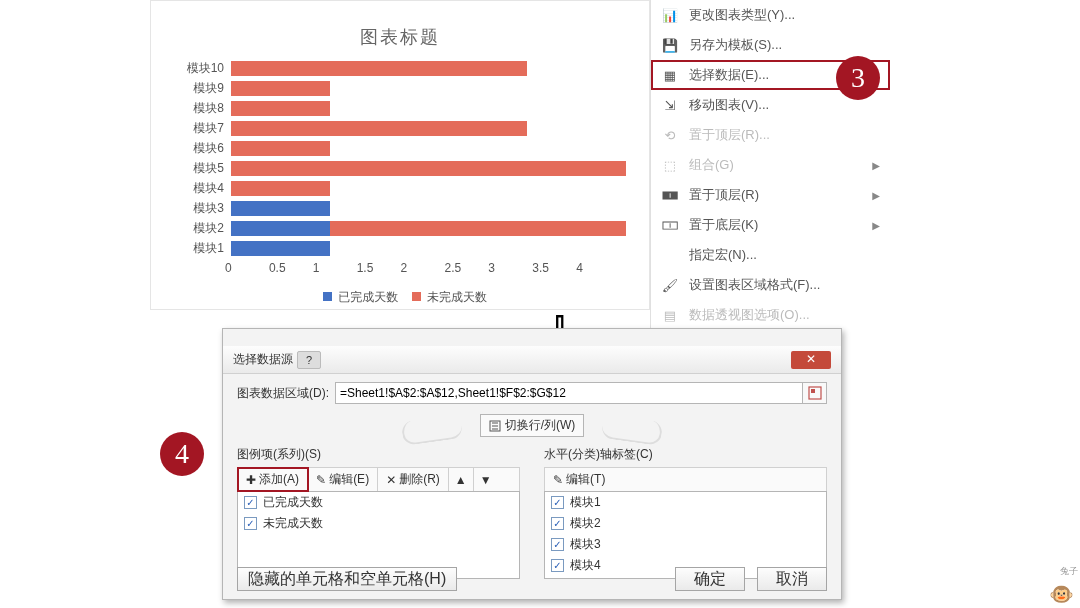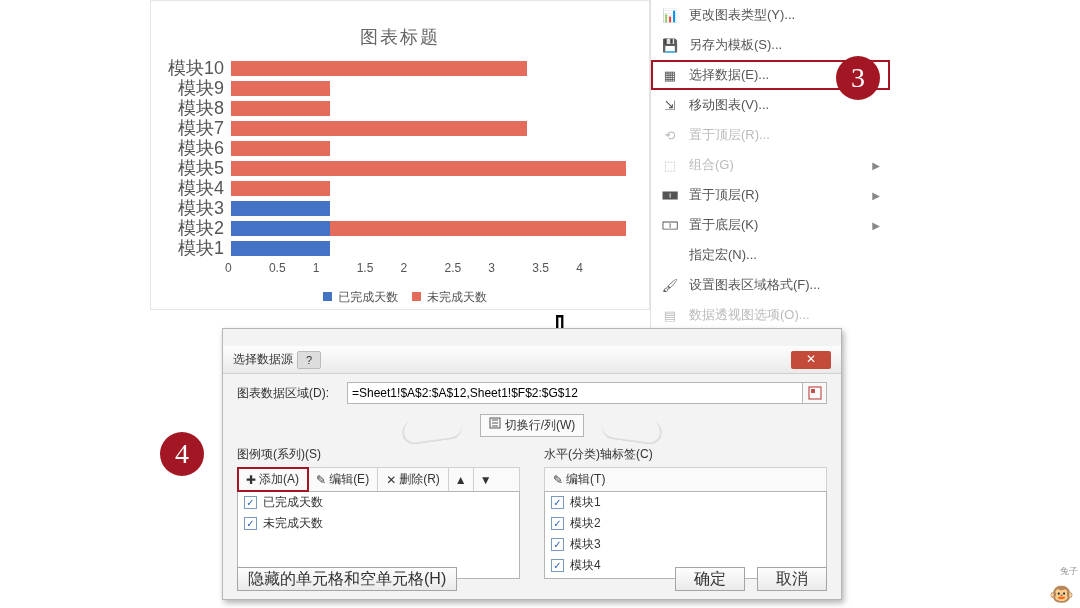--- a/index.html
+++ b/index.html
@@ -4,21 +4,21 @@
 <style>
   * { box-sizing: border-box; }
   body { margin:0; font-family: "Microsoft YaHei", Arial, sans-serif; font-size:12px;
          color:#333; background:#fff; width:1080px; height:608px; position:relative; overflow:hidden; }
 
   
   .chart-wrap { position:absolute; left:150px; top:0; width:500px; height:310px;
                 border:1px solid #e5e5e5; background:#fff; }
   .chart-title { text-align:center; font-size:18px; color:#666; letter-spacing:2px; margin-top:24px; }
   .plot { position:absolute; left:80px; top:60px; width:395px; height:210px; }
-  .y-label { position:absolute; right:402px; width:60px; text-align:right; font-size:18px; color:#555; height:20px; line-height:20px; }
+  .y-label { position:absolute; right:402px; width:60px; text-align:right; font-size:12px; color:#555; height:20px; line-height:20px; }
   .bar-row { position:absolute; left:0; height:20px; display:flex; }
   .bar-completed { height:15px; background:#4472c4; }
   .bar-remaining { height:15px; background:#e46c5a; }
   .x-axis { position:absolute; left:80px; top:260px; width:395px; height:20px; display:flex; }
   .x-tick { flex:1; text-align:left; color:#555; font-size:12px; position:relative; left:-6px; }
   .legend { position:absolute; left:0; right:0; top:288px; text-align:center; font-size:12px; color:#555; }
   .legend-sq { display:inline-block; width:9px; height:9px; margin:0 3px 0 10px; }
 
   
   .ctxmenu { position:absolute; left:650px; top:0; width:240px; background:#fff; font-size:13px; color:#555;
@@ -44,21 +44,21 @@
   .dlg-close { margin-left:auto; width:40px; height:18px; background:#c44a3a; color:#fff; text-align:center;
                border-radius:2px; font-size:12px; line-height:17px; cursor:pointer; }
   .dlg-help { width:24px; height:18px; margin-left:4px; background:#ddd; text-align:center; border:1px solid #bbb; font-size:11px; line-height:16px; border-radius:2px;}
 
   .dlg-body { padding:8px 14px; }
   .fld-row { display:flex; align-items:center; font-size:12px; margin-bottom:10px; }
   .range-input { flex:1; height:22px; background:#fff; border:1px solid #b5b5b5; padding:2px 4px; font-family:Arial; font-size:12px; }
   .range-btn { width:24px; height:22px; border:1px solid #b5b5b5; border-left:none; background:#f9f9f9; display:flex; align-items:center; justify-content:center; }
 
   .switch-row { text-align:center; margin:6px 0 4px; position:relative; height:28px; }
-  .switch-btn { display:inline-flex; gap:4px; padding:2px 8px; border:1px solid #b5b5b5; background:#fafafa; font-size:12px; }
+  .switch-btn { display:inline-flex; align-items:center; gap:4px; padding:2px 8px; border:1px solid #b5b5b5; background:#fafafa; font-size:12px; }
   .curved { position:absolute; width:60px; height:24px; border:2px solid #ddd; border-radius:40px; border-top:none; top:4px; }
   .curved.left { left:165px; border-right:none; transform:rotate(-8deg);}
   .curved.right { right:165px; border-left:none; transform:rotate(8deg);}
 
   .cols { display:flex; gap:24px; }
   .col { flex:1; }
   .col-title { font-size:12px; margin-bottom:4px; }
   .col-tools { border:1px solid #d0d0d0; border-bottom:none; background:#fafafa; display:flex; }
   .tool-btn { padding:3px 8px; border-right:1px solid #d0d0d0; font-size:12px; display:inline-flex; align-items:center; gap:3px; cursor:pointer; }
   .tool-btn:last-child { border-right:none; }
@@ -206,21 +206,21 @@
 <div class="callout" style="left:160px; top:432px;">4</div>
 
 <div class="dialog">
   <div class="dlg-title">
     <span>选择数据源</span>
     <div class="dlg-help">?</div>
     <div class="dlg-close">✕</div>
   </div>
   <div class="dlg-body">
     <div class="fld-row">
-      <span style="margin-right:18px;">图表数据区域(D):</span>
+      <span style="margin-right:6px;">图表数据区域(D):</span>
       <input class="range-input" value="=Sheet1!$A$2:$A$12,Sheet1!$F$2:$G$12" style="">
       <div class="range-btn">
         <svg width="14" height="14" viewBox="0 0 14 14">
             <rect x="1" y="1" width="12" height="12" fill="none" stroke="#c0504d" stroke-width="1.2"></rect>
             <rect x="3" y="3" width="4" height="4" fill="#c0504d"></rect>
           </svg>
       </div>
     </div>
 
     <div class="switch-row">

